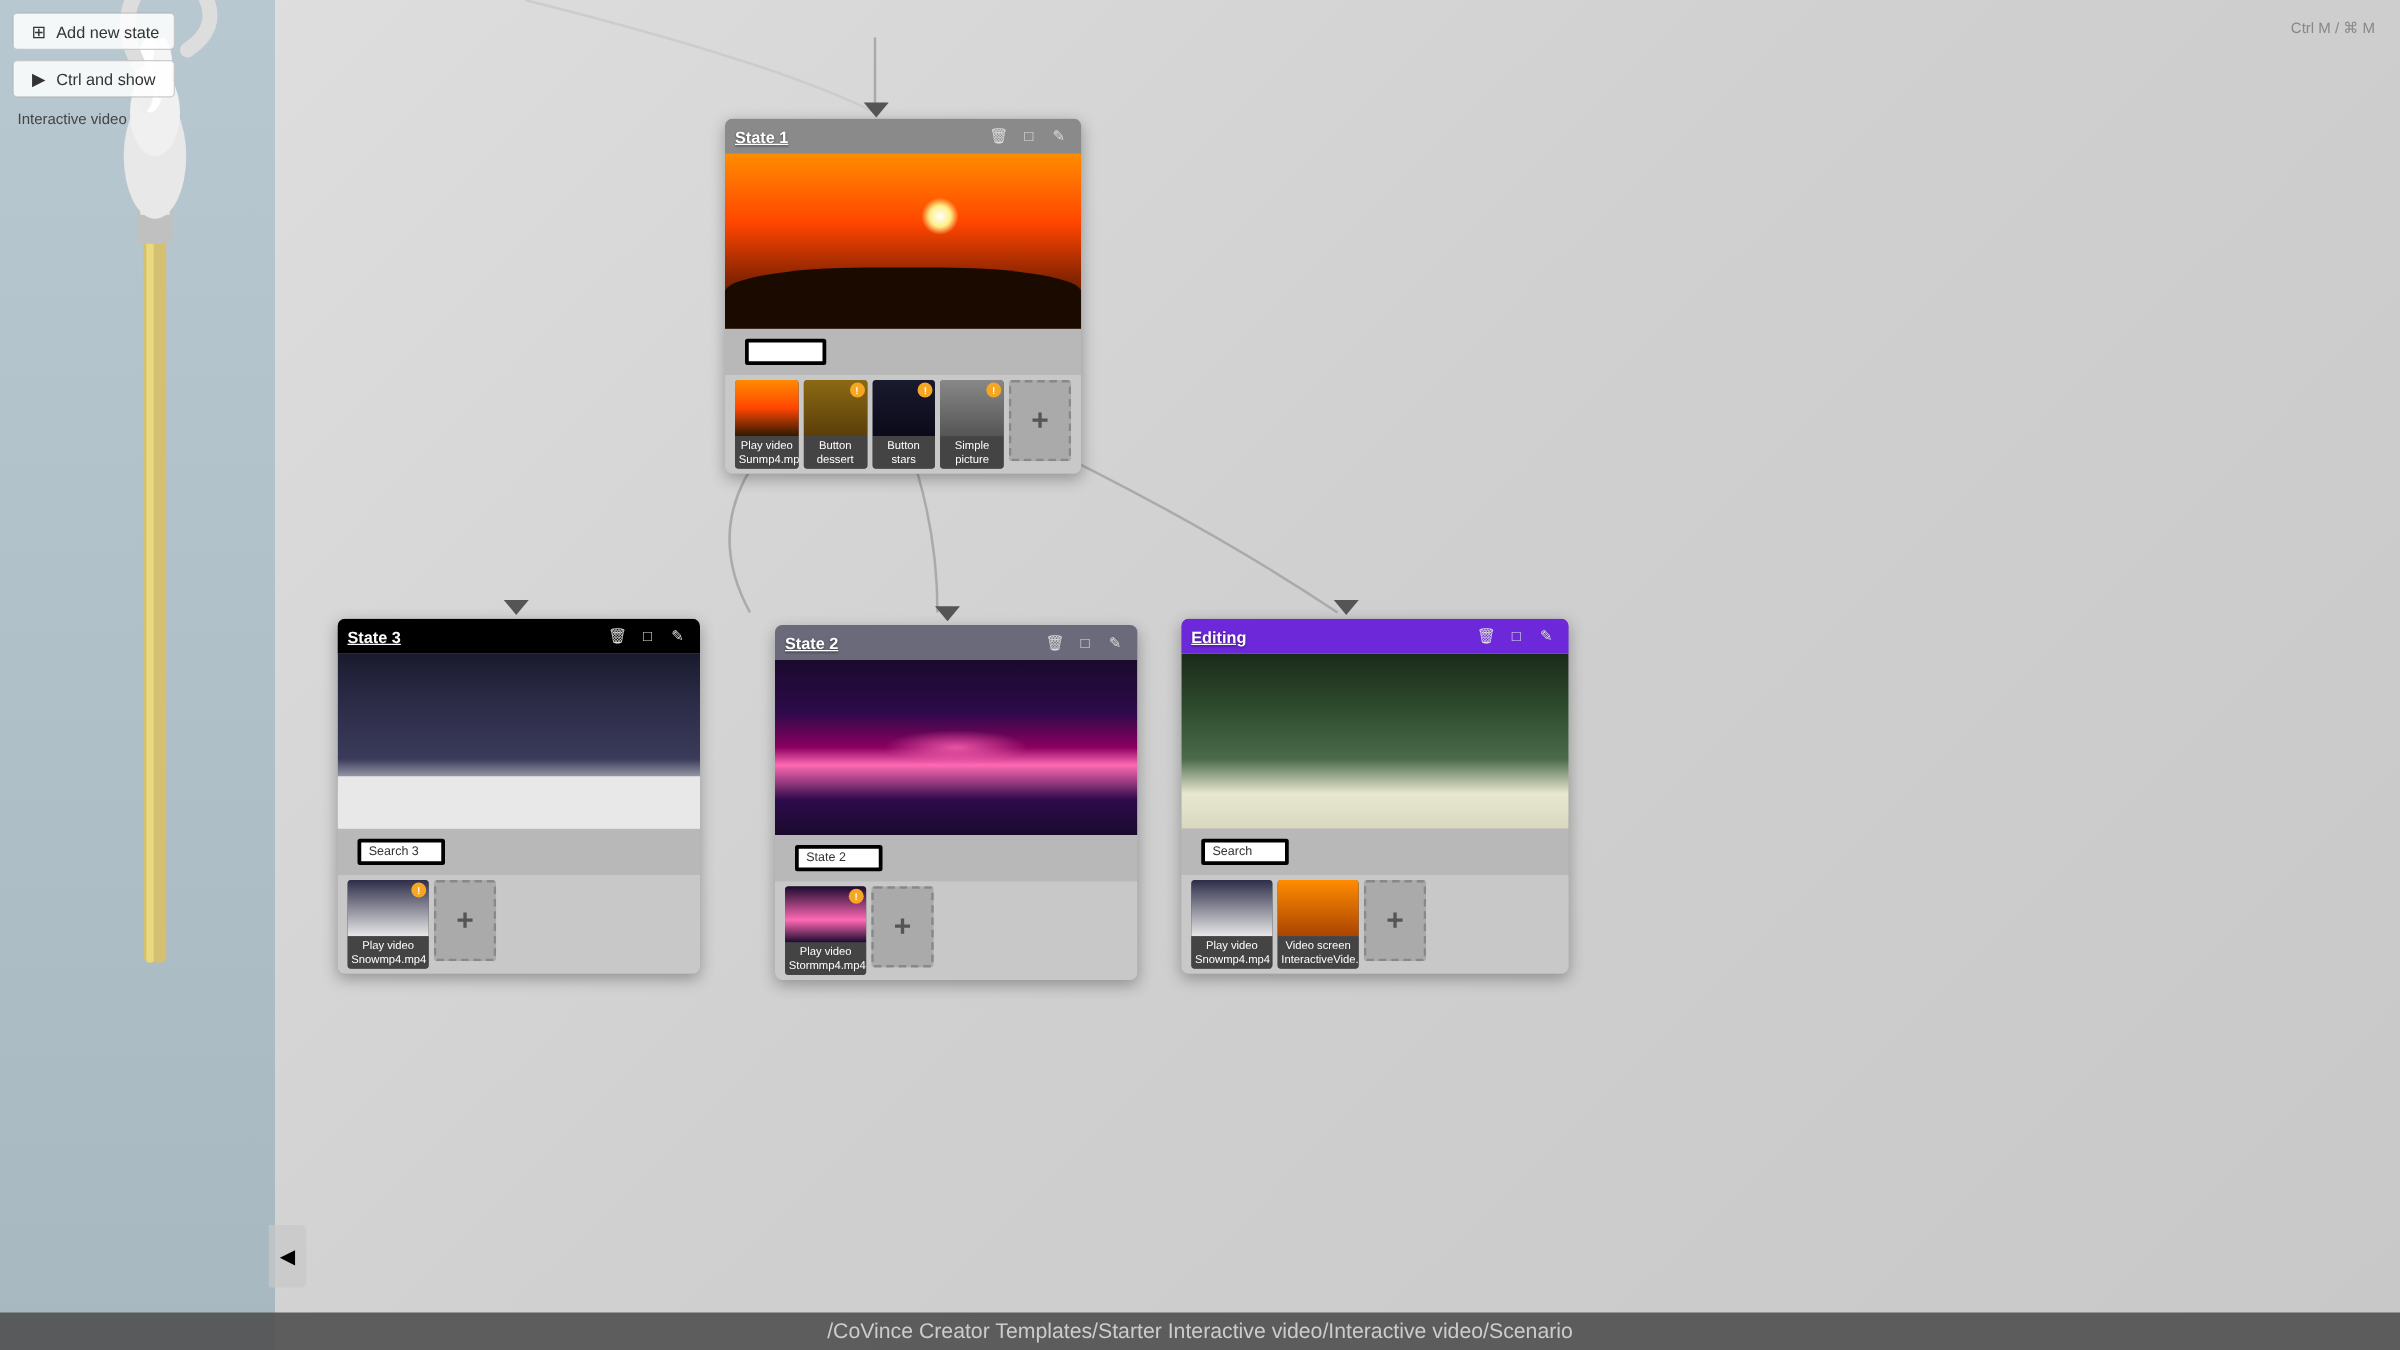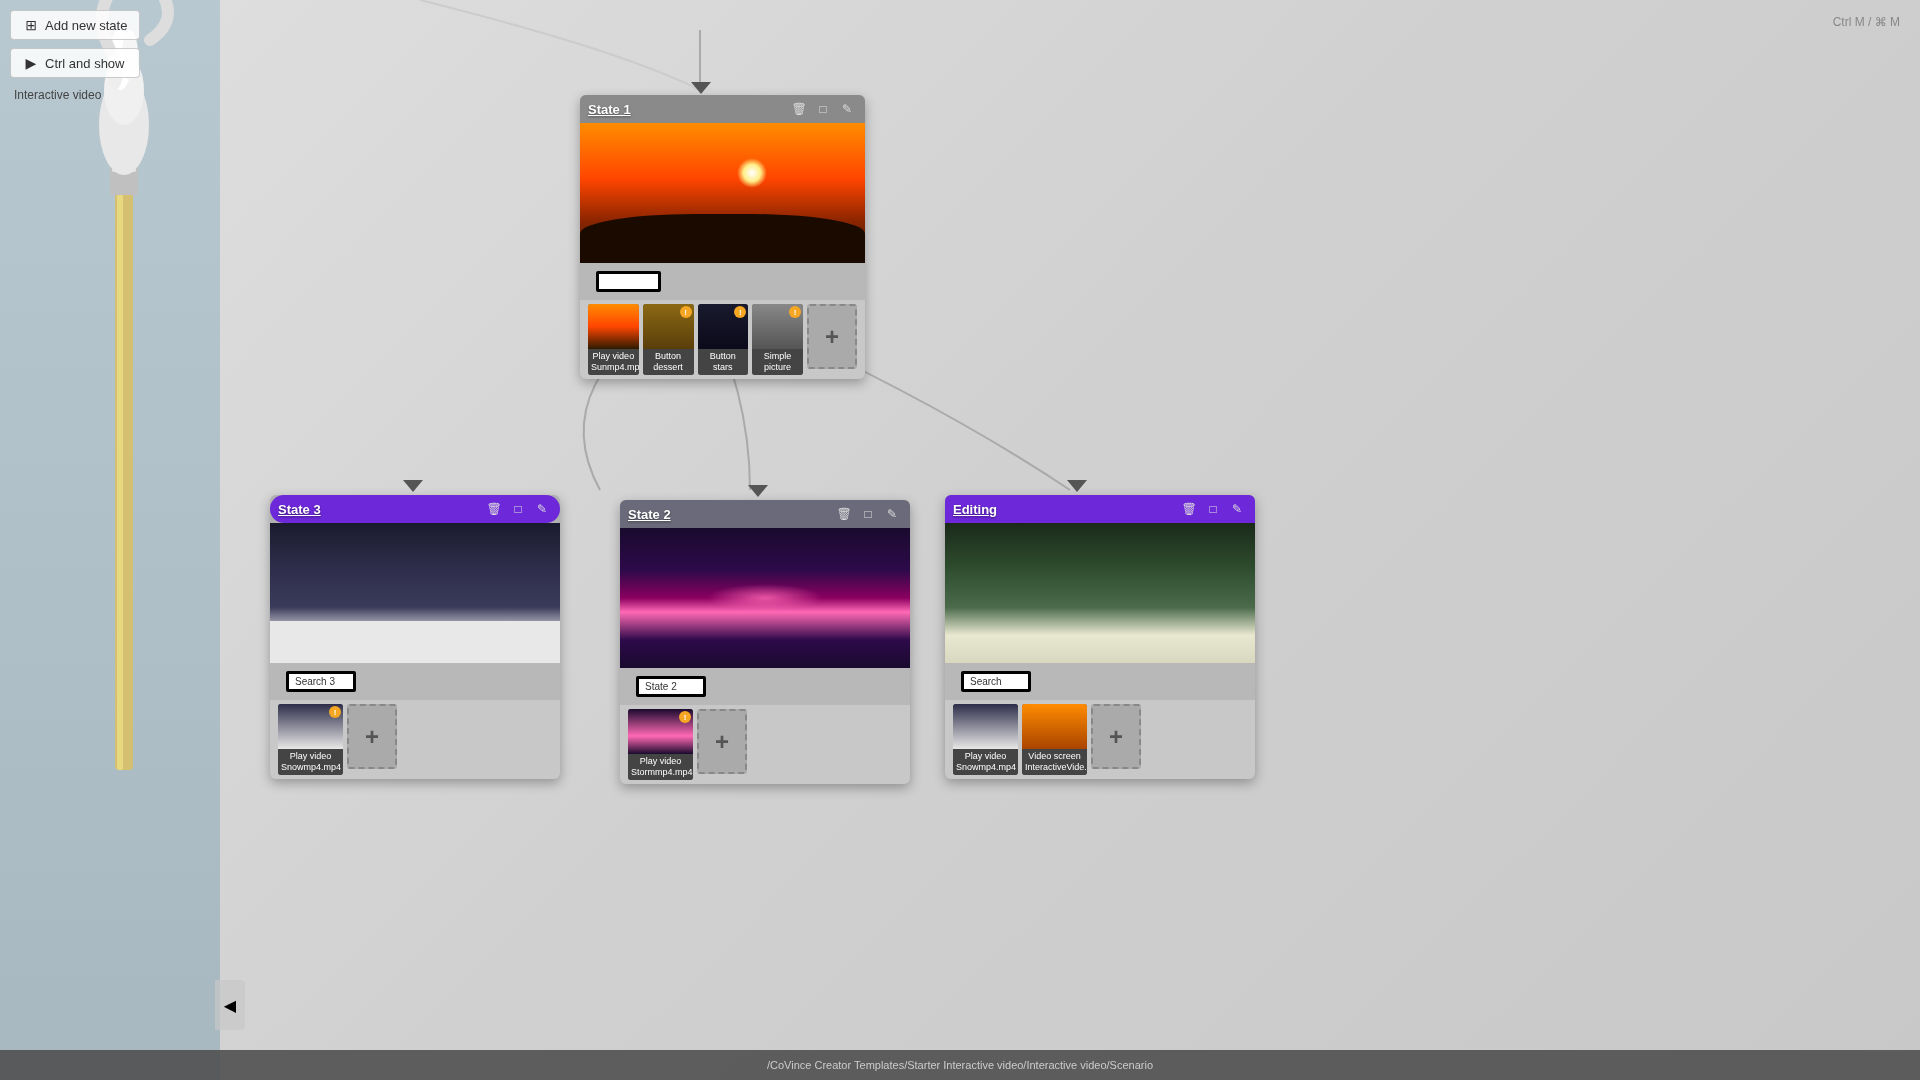--- a/index.html
+++ b/index.html
@@ -332,21 +332,21 @@
       height: 30px;
       background: rgba(80,80,80,0.9);
       display: flex;
       align-items: center;
       justify-content: center;
       z-index: 30;
     }
 
     .bottom-path {
       color: #ccc;
-      font-size: 11px;
+      font-size: 17px;
     }
 
     
     .left-nav-arrow {
       position: absolute;
       left: 215px;
       bottom: 50px;
       width: 30px;
       height: 50px;
       background: rgba(200,200,200,0.7);
@@ -481,21 +481,21 @@
     </div>
   </div>
 
   <div style="position:absolute; left:183px; top:480px; width:0; height:0; border-left:10px solid transparent; border-right:10px solid transparent; border-top:12px solid #555; z-index:5;"></div>
 
   <div style="position:absolute; left:528px; top:485px; width:0; height:0; border-left:10px solid transparent; border-right:10px solid transparent; border-top:12px solid #555; z-index:5;"></div>
 
   <div style="position:absolute; left:847px; top:480px; width:0; height:0; border-left:10px solid transparent; border-right:10px solid transparent; border-top:12px solid #555; z-index:5;"></div>
 
   <div class="state-card" style="left:50px; top:495px; width:290px;">
-    <div class="state-header" style="background:#6d28d9;border-radius:14px;">
+    <div class="state-header" style="background:#000000;">
       <span class="state-title">State 3</span>
       <div class="state-actions">
         <button class="state-action-btn">🗑</button>
         <button class="state-action-btn">□</button>
         <button class="state-action-btn">✎</button>
       </div>
     </div>
     <div class="state-thumbnail state-thumbnail-lg">
       <div class="thumbnail-snow"></div>
     </div>

